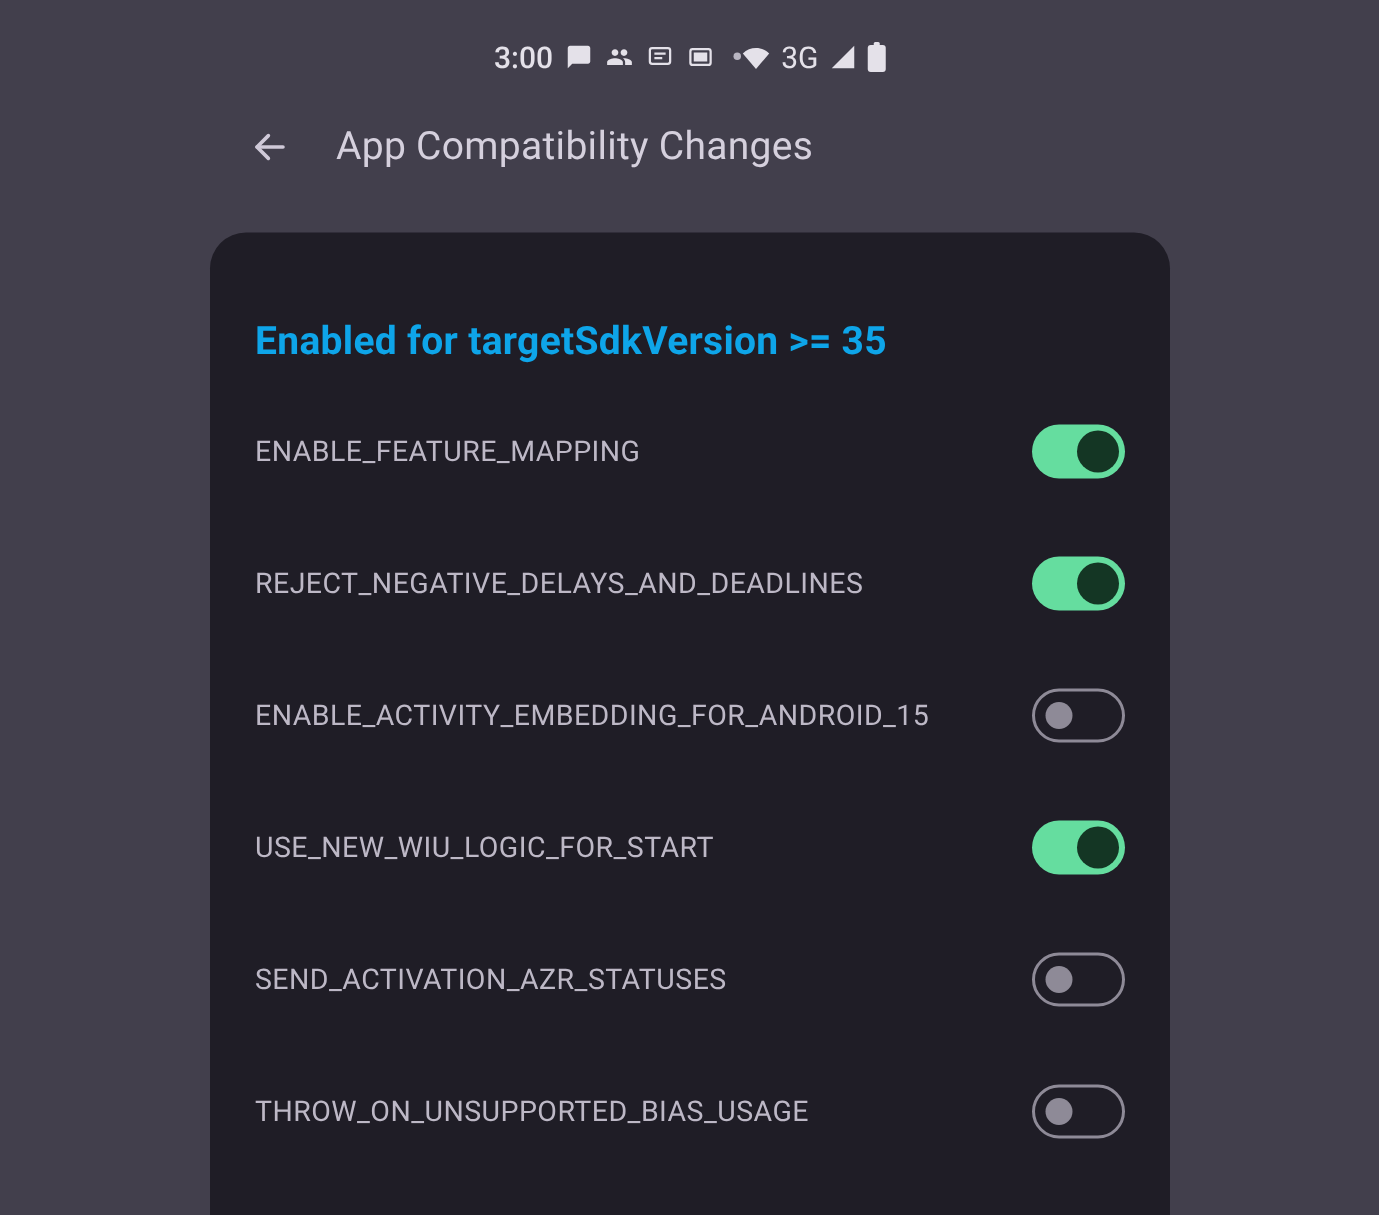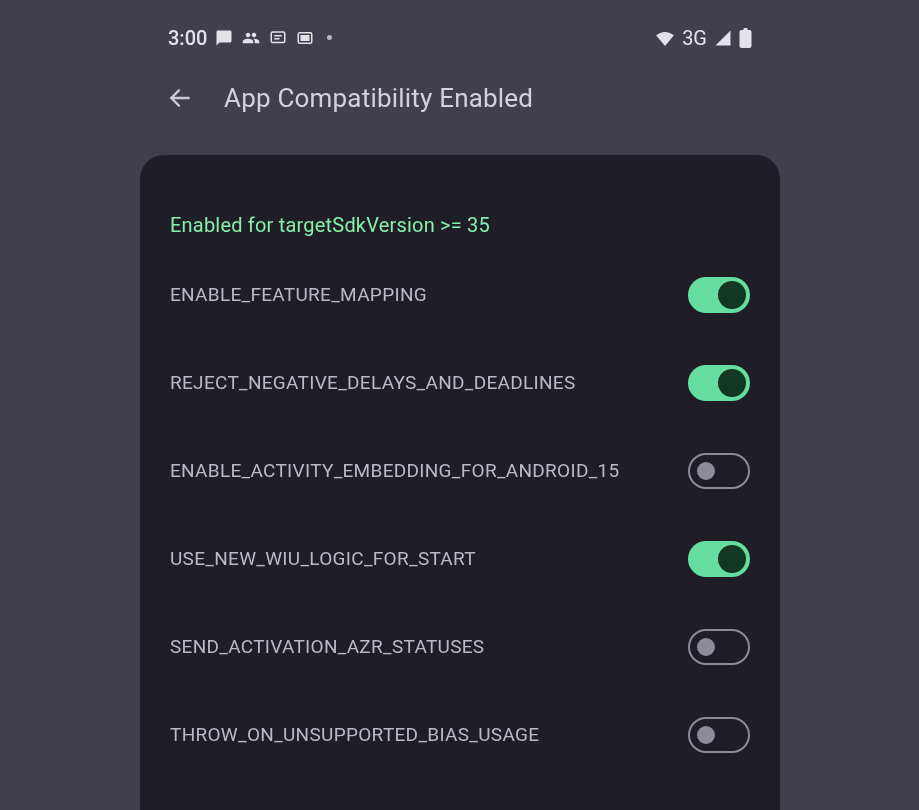--- a/index.html
+++ b/index.html
@@ -16,21 +16,21 @@
     left: 140px;
     top: 0;
     width: 640px;
     height: 810px;
     background: #423f4c;
   }
   .status-bar {
     height: 58px;
     display: flex;
     align-items: center;
-    justify-content: space-between;
+    justify-content: center;
     padding: 17px 28px 0 28px;
     color: #e4e1e9;
   }
   .status-left {
     display: flex;
     align-items: center;
     gap: 8px;
     font-size: 20px;
     font-weight: 500;
   }
@@ -85,23 +85,23 @@
     position: absolute;
     left: 0;
     top: 155px;
     width: 640px;
     height: 655px;
     background: #1f1d26;
     border-radius: 24px 24px 0 0;
     padding: 58px 30px 0 30px;
   }
   .section-header {
-    color: #86efac;
-    font-size: 20px;
-    font-weight: 400;
+    color: #0ea5e9;
+    font-size: 26px;
+    font-weight: 700;
     margin-bottom: 40px;
     letter-spacing: 0.2px;
   }
   .setting-row {
     display: flex;
     align-items: center;
     justify-content: space-between;
     margin-bottom: 52px;
     gap: 8px;
   }
@@ -205,21 +205,21 @@
     </div>
   </div>
 
   <div class="app-bar">
     <div class="back-btn">
       <svg width="26" height="26" viewBox="0 0 24 24" fill="none" stroke="#cfc9d8" stroke-width="2.2" stroke-linecap="round" stroke-linejoin="round">
           <line x1="20" y1="12" x2="4" y2="12"></line>
           <polyline points="11 5 4 12 11 19"></polyline>
         </svg>
     </div>
-    <div class="page-title">App Compatibility Enabled</div>
+    <div class="page-title">App Compatibility Changes</div>
   </div>
 
   <div class="content-panel">
     <div class="section-header">Enabled for targetSdkVersion &gt;= 35</div>
     <div id="settings-list">
         <div class="setting-row">
           <div class="setting-label">ENABLE_FEATURE_MAPPING</div>
           <div class="toggle on">
             <div class="toggle-knob"></div>
           </div>

